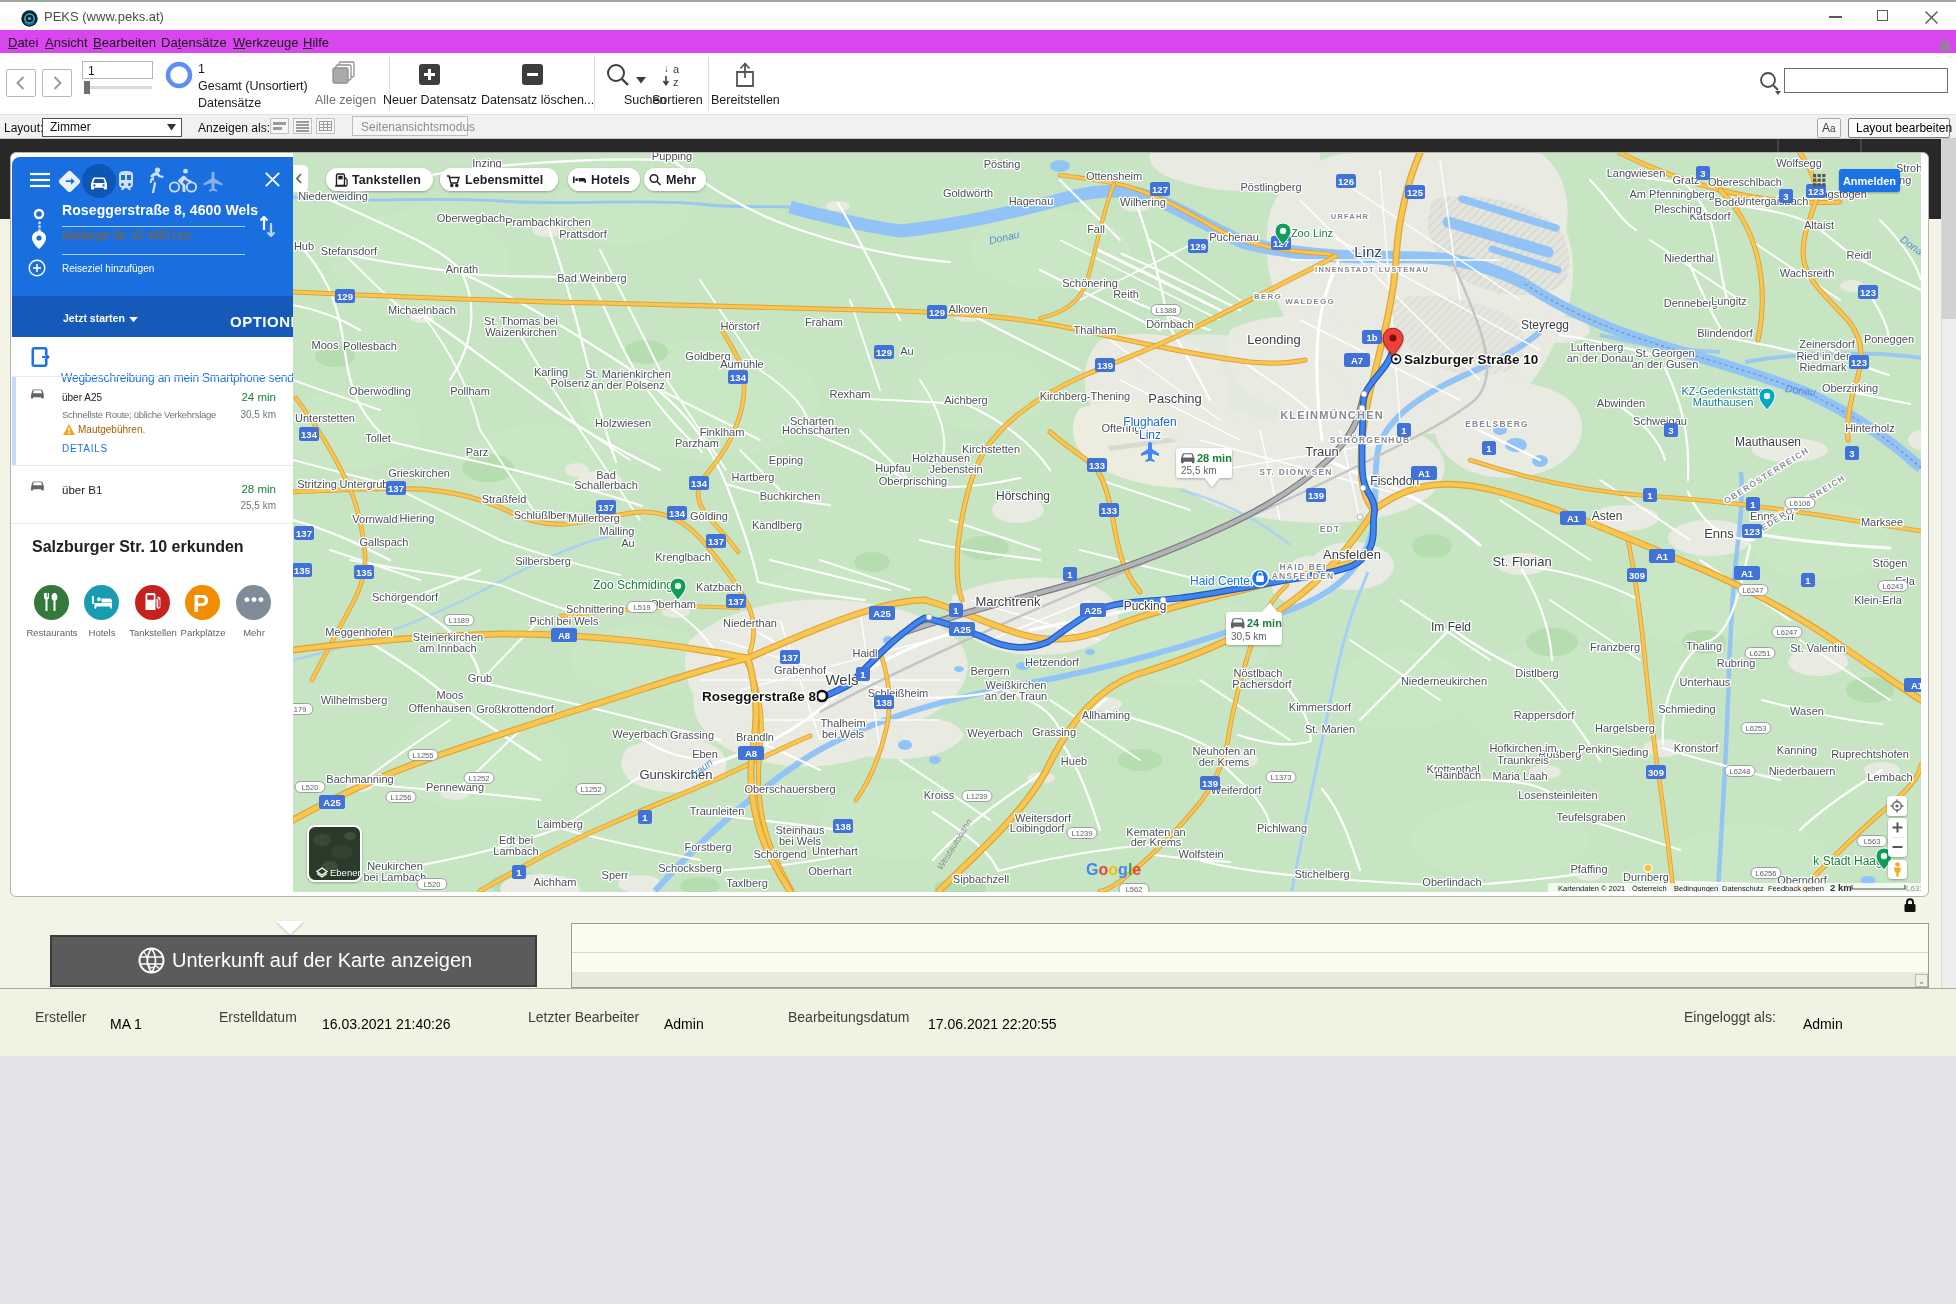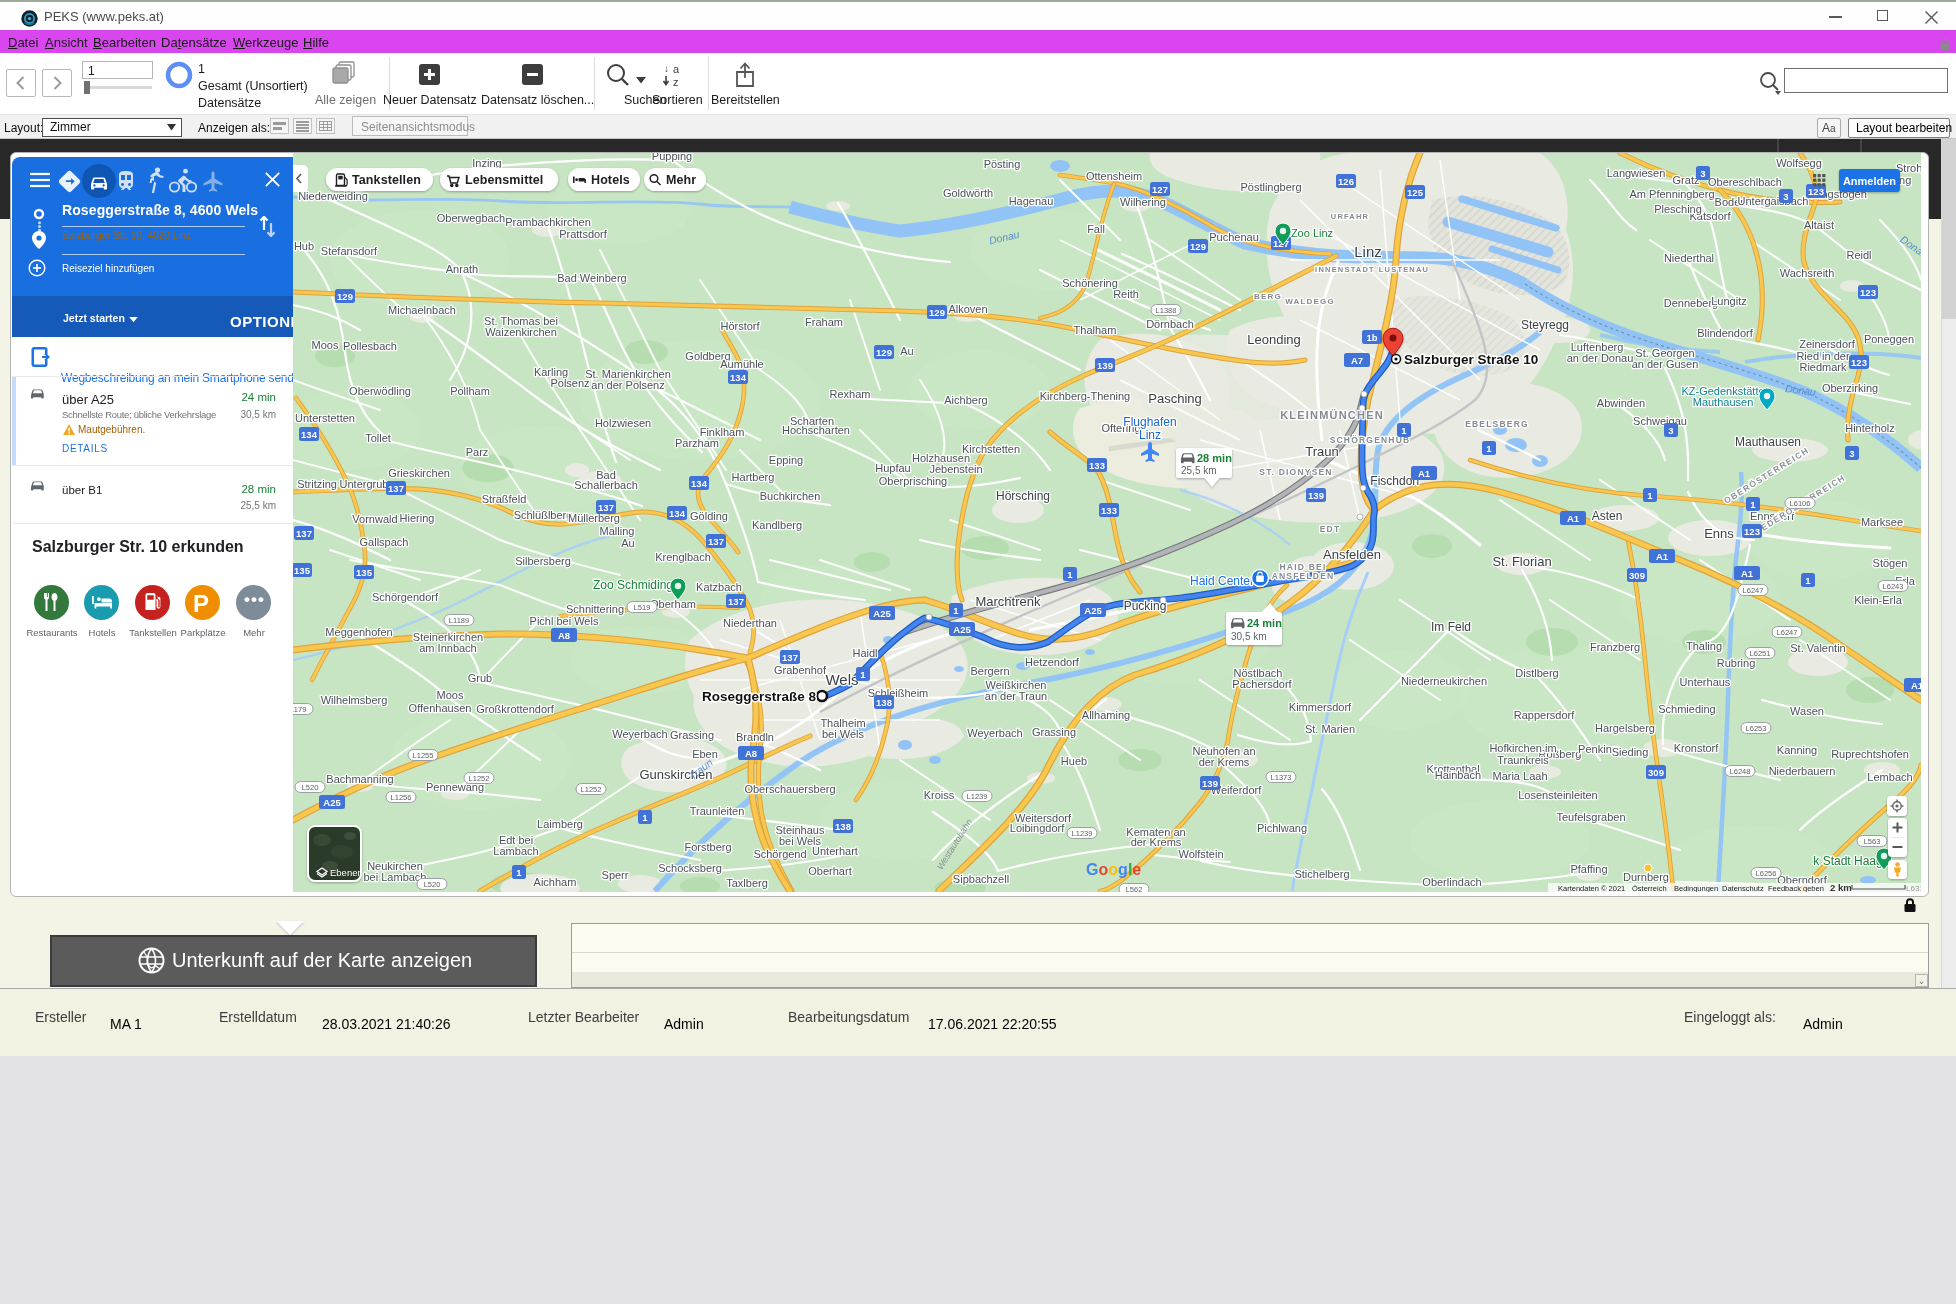--- a/index.html
+++ b/index.html
@@ -248,21 +248,21 @@
     </svg>
   <div class="abs" style="left:49px;top:218px;color:#1a73e8;font-size:12px;white-space:nowrap;letter-spacing:-0.2px">Wegbeschreibung an mein Smartphone senden</div>
   <div class="abs" style="left:0;top:223px;width:281px;height:1px;background:#e8eaed"></div>
 
   <div class="abs" style="left:0;top:224px;width:4px;height:88px;background:#c6dafc"></div>
   <svg class="abs" style="left:18px;top:235px" width="15" height="13" viewBox="0 0 36 30">
       <path d="M3,14 l3.2-9 c0.5-1.5 1.8-2.3 3.3-2.3 h17 c1.5,0 2.8,0.8 3.3,2.3 l3.2,9 v9 c0,1-0.8,1.8-1.8,1.8 h-2.4 c-1,0-1.8-0.8-1.8-1.8 v-1.6 H8 v1.6 c0,1-0.8,1.8-1.8,1.8 H3.8 C2.8,24.8 2,24 2,23 Z M7,12 h22 l-2.2-6.4 c-0.2-0.5-0.6-0.8-1.1-0.8 H10.3 c-0.5,0-0.9,0.3-1.1,0.8 Z" fill="#61666b"></path>
       <circle cx="9.5" cy="17.5" r="2.2" fill="#61666b"></circle>
       <circle cx="26.5" cy="17.5" r="2.2" fill="#61666b"></circle>
     </svg>
-  <div class="abs" style="left:50px;top:239px;color:#202124;font-size:13px">über A25</div>
+  <div class="abs" style="left:50px;top:239px;color:#202124;font-size:10px">über A25</div>
   <div class="abs" style="left:201px;top:238px;width:63px;color:#188038;font-size:11.5px;text-align:right">24 min</div>
   <div class="abs" style="left:50px;top:256px;color:#70757a;font-size:9.5px;white-space:nowrap;letter-spacing:-0.3px">Schnellste Route; übliche Verkehrslage</div>
   <div class="abs" style="left:201px;top:256px;width:63px;color:#70757a;font-size:10px;text-align:right">30,5 km</div>
   <svg class="abs" style="left:51px;top:271px" width="12" height="11" viewBox="0 0 12 11">
       <path d="M6,0 L12,11 H0 Z" fill="#f5a623"></path>
       <rect x="5.3" y="3.8" width="1.5" height="3.6" fill="#fff"></rect>
       <rect x="5.3" y="8.3" width="1.5" height="1.5" fill="#fff"></rect>
     </svg>
   <div class="abs" style="left:66px;top:271px;color:#a85f00;font-size:10px">Mautgebühren.</div>
   <div class="abs" style="left:50px;top:290px;color:#1a73e8;font-size:10px;font-weight:400;letter-spacing:0.7px">DETAILS</div>
@@ -1238,21 +1238,21 @@
 <div class="abs" style="left:1915px;top:974px;width:13px;height:13px;background:#f1f1e7;border:1px solid #b9b9ae;color:#777;font-size:9px;text-align:center;line-height:12px">⌄</div>
 <svg class="abs" style="left:1903px;top:898px" width="14" height="15" viewBox="0 0 14 15">
     <path d="M4,6 V4.2 a3,3 0 0 1 6,0 V6" fill="none" stroke="#111" stroke-width="2"></path>
     <rect x="1.5" y="6" width="11" height="8" rx="1.2" fill="#111"></rect>
   </svg>
 <div id="footerline"></div>
 <div id="footer">
   <div class="ftlabel" style="left:35px">Ersteller</div>
   <div class="ftval" style="left:110px">MA 1</div>
   <div class="ftlabel" style="left:219px">Erstelldatum</div>
-  <div class="ftval" style="left:322px">28.03.2021 21:40:26</div>
+  <div class="ftval" style="left:322px">16.03.2021 21:40:26</div>
   <div class="ftlabel" style="left:528px">Letzter Bearbeiter</div>
   <div class="ftval" style="left:664px">Admin</div>
   <div class="ftlabel" style="left:788px">Bearbeitungsdatum</div>
   <div class="ftval" style="left:928px">17.06.2021 22:20:55</div>
   <div class="ftlabel" style="left:1684px">Eingeloggt als:</div>
   <div class="ftval" style="left:1803px">Admin</div>
 </div>
 <div id="graybottom"></div>
 
 </body></html>

